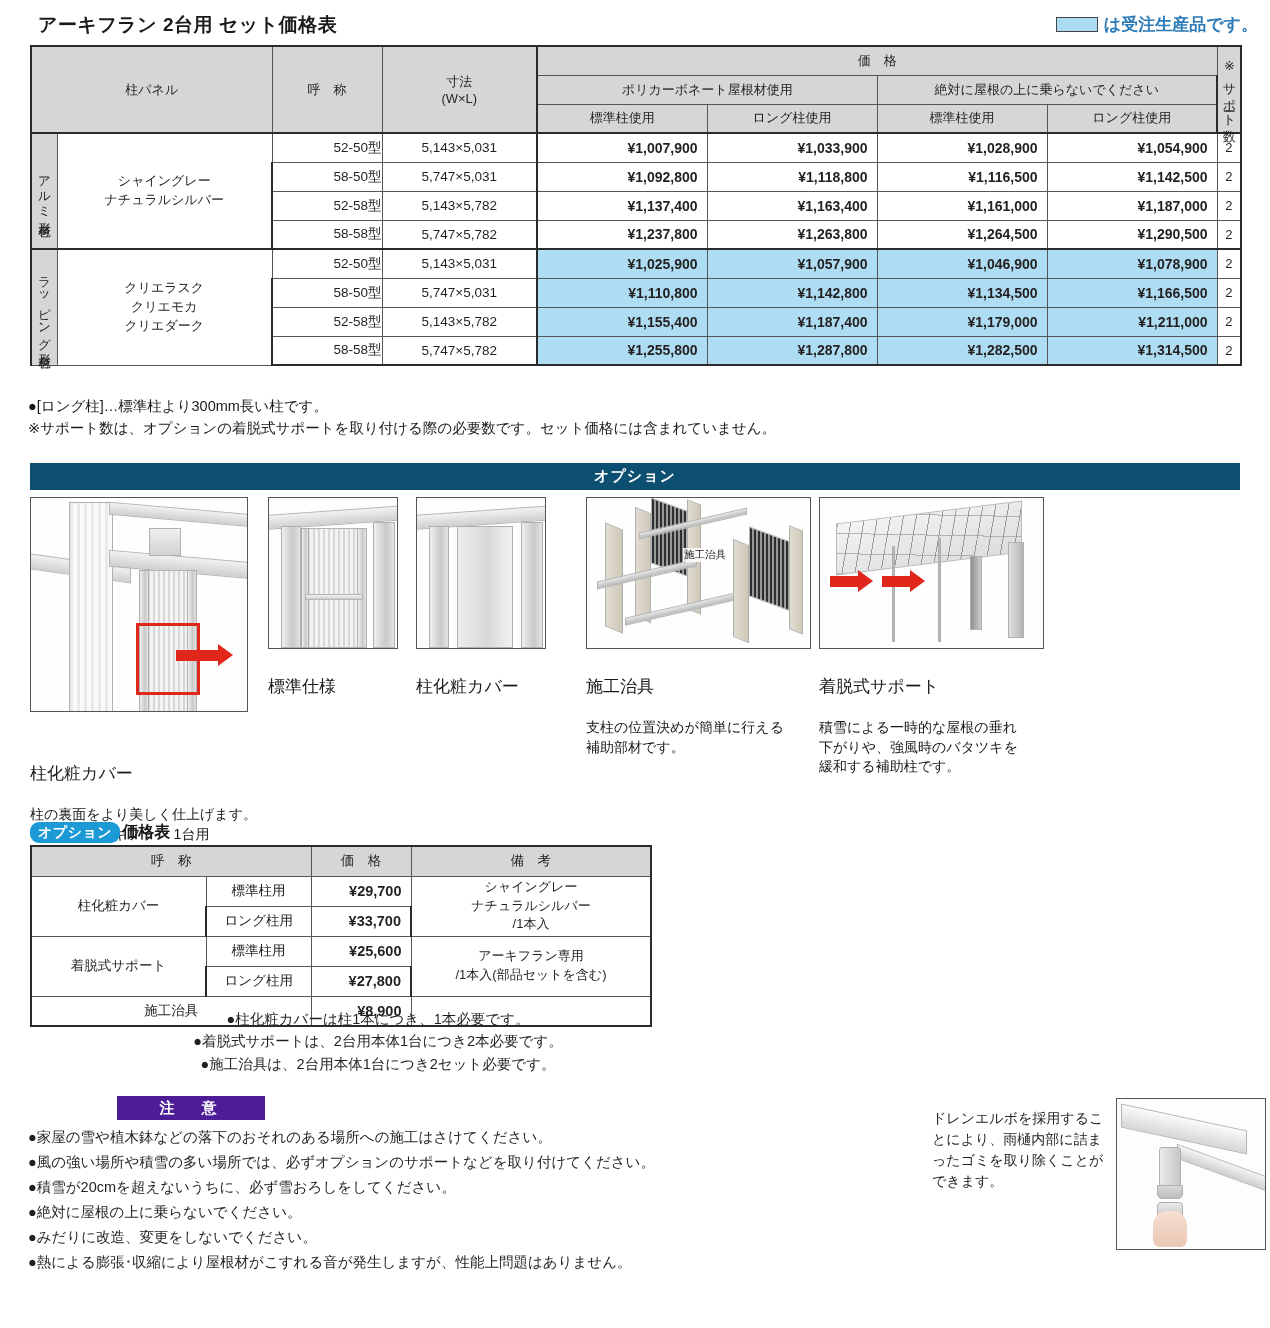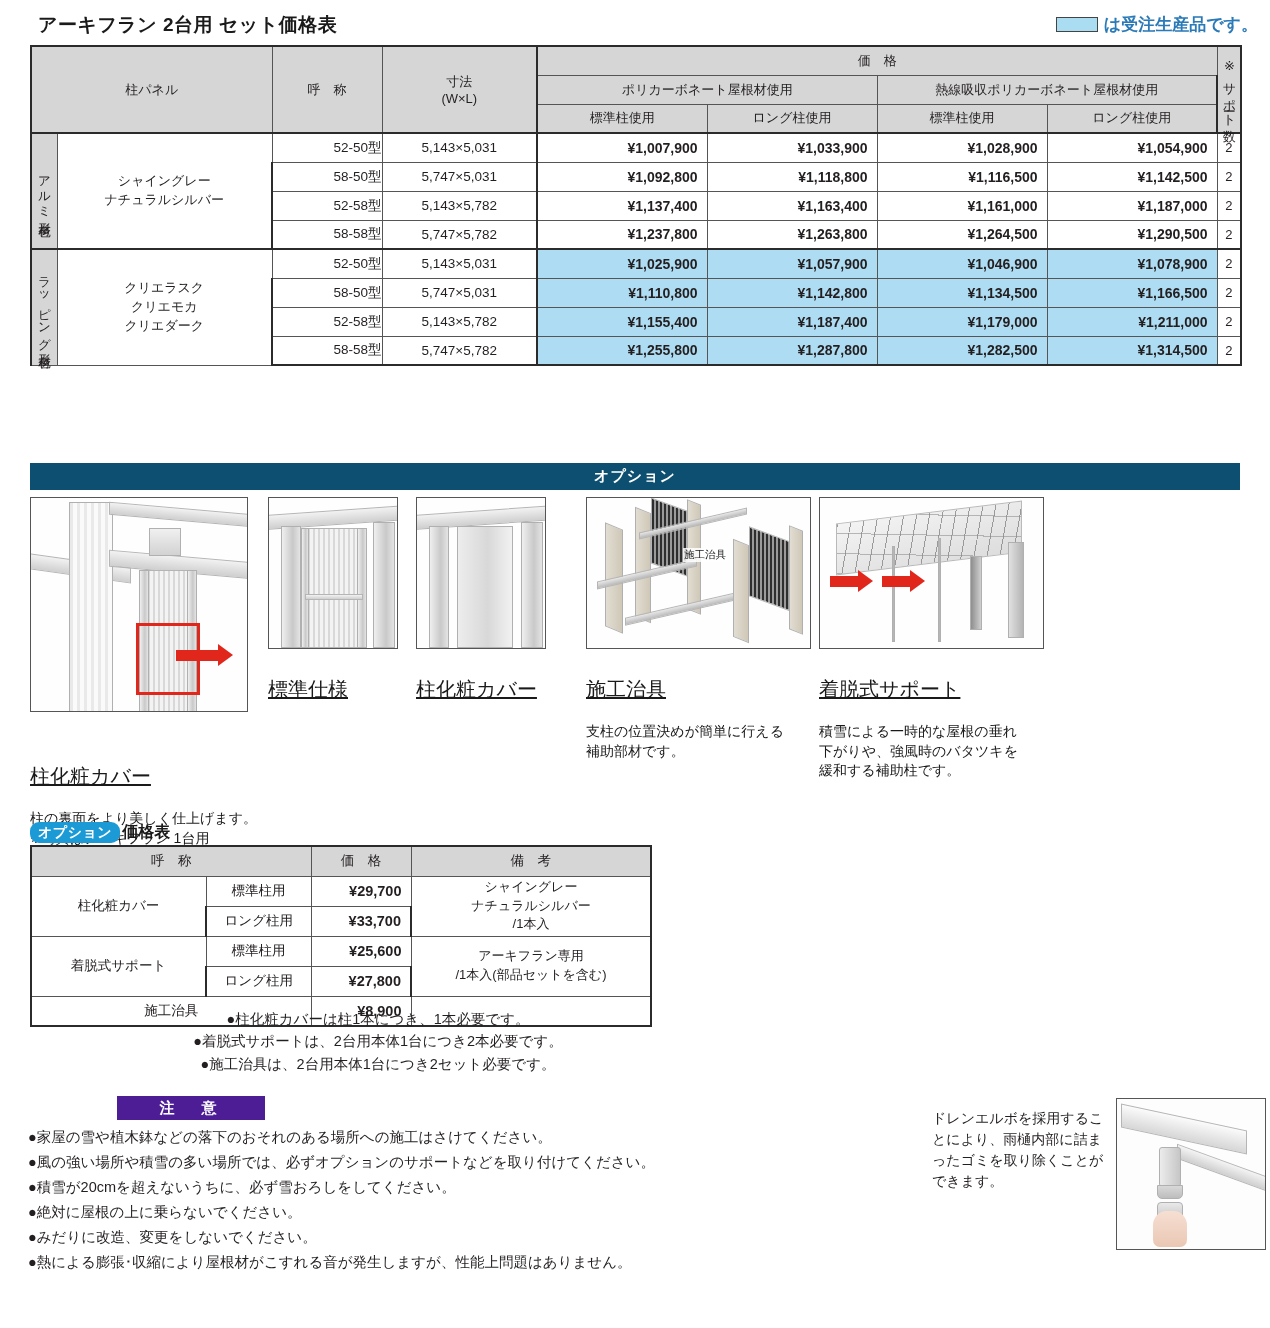--- a/index.html
+++ b/index.html
@@ -112,21 +112,21 @@
     letter-spacing:1px;
   }
 
   
   .photos { position:absolute; left:30px; top:497px; width:1210px; height:300px; }
   .ph { position:absolute; border:1px solid #555; background:#fefefe; overflow:hidden; }
   .ph-cap {
     position:absolute; font-size:14px; color:#1a1a1a; line-height:1.4;
     white-space:pre-line;
   }
-  .ph-cap .cap-title { font-size:20px;text-decoration:underline; }
+  .ph-cap .cap-title { font-size:17px; }
 
   
   .ph1 { left:0;   top:0;   width:218px; height:215px; }
   .cap1{ left:0;   top:245px; width:260px; }
   
   .ph2 { left:238px; top:0; width:130px; height:152px; }
   .cap2{ left:238px; top:158px; width:130px; }
   
   .ph3 { left:386px; top:0; width:130px; height:152px; }
   .cap3{ left:386px; top:158px; width:150px; }
@@ -250,21 +250,21 @@
       <tr>
         <th colspan="2" rowspan="3">柱パネル</th>
         <th rowspan="3">呼　称</th>
         <th rowspan="3"><span style="white-space:pre-line">寸法
 (W×L)</span></th>
         <th colspan="4" class="div-strong">価　格</th>
         <th rowspan="3" class="vhead">※サポート数</th>
       </tr>
       <tr>
         <th colspan="2" class="div-strong">ポリカーボネート屋根材使用</th>
-        <th colspan="2">熱線吸収ポリカーボネート屋根材使用</th>
+        <th colspan="2">絶対に屋根の上に乗らないでください</th>
       </tr>
       <tr>
         <th class="div-strong">標準柱使用</th>
         <th>ロング柱使用</th>
         <th>標準柱使用</th>
         <th>ロング柱使用</th>
       </tr>
     </thead>
     <tbody>
 
@@ -344,20 +344,24 @@
         <td class="size">5,747×5,782</td>
         <td class="price div-strong">¥1,255,800</td>
         <td class="price">¥1,287,800</td>
         <td class="price">¥1,282,500</td>
         <td class="price">¥1,314,500</td>
         <td class="sup">2</td>
       </tr>
     </tbody>
   </table>
 
+  <div class="table-notes">
+    <div>●[ロング柱]…標準柱より300mm長い柱です。</div>
+    <div>※サポート数は、オプションの着脱式サポートを取り付ける際の必要数です。セット価格には含まれていません。</div>
+  </div>
 
   <div class="option-band">オプション</div>
 
   <div class="photos">
 
     <div class="ph ph1">
       <div class="beam" style="left:-8px; top:62px; width:108px; height:16px; transform:skewY(8deg);"></div>
       <div class="post" style="left:38px; top:4px; width:44px; height:215px; background:repeating-linear-gradient(90deg,#e9e9e9 0 3px,#fafafa 3px 7px);"></div>
       <div class="beam" style="left:78px; top:10px; width:145px; height:13px; transform:skewY(5deg);"></div>
       <div class="beam" style="left:78px; top:58px; width:145px; height:17px; transform:skewY(5deg);"></div>

